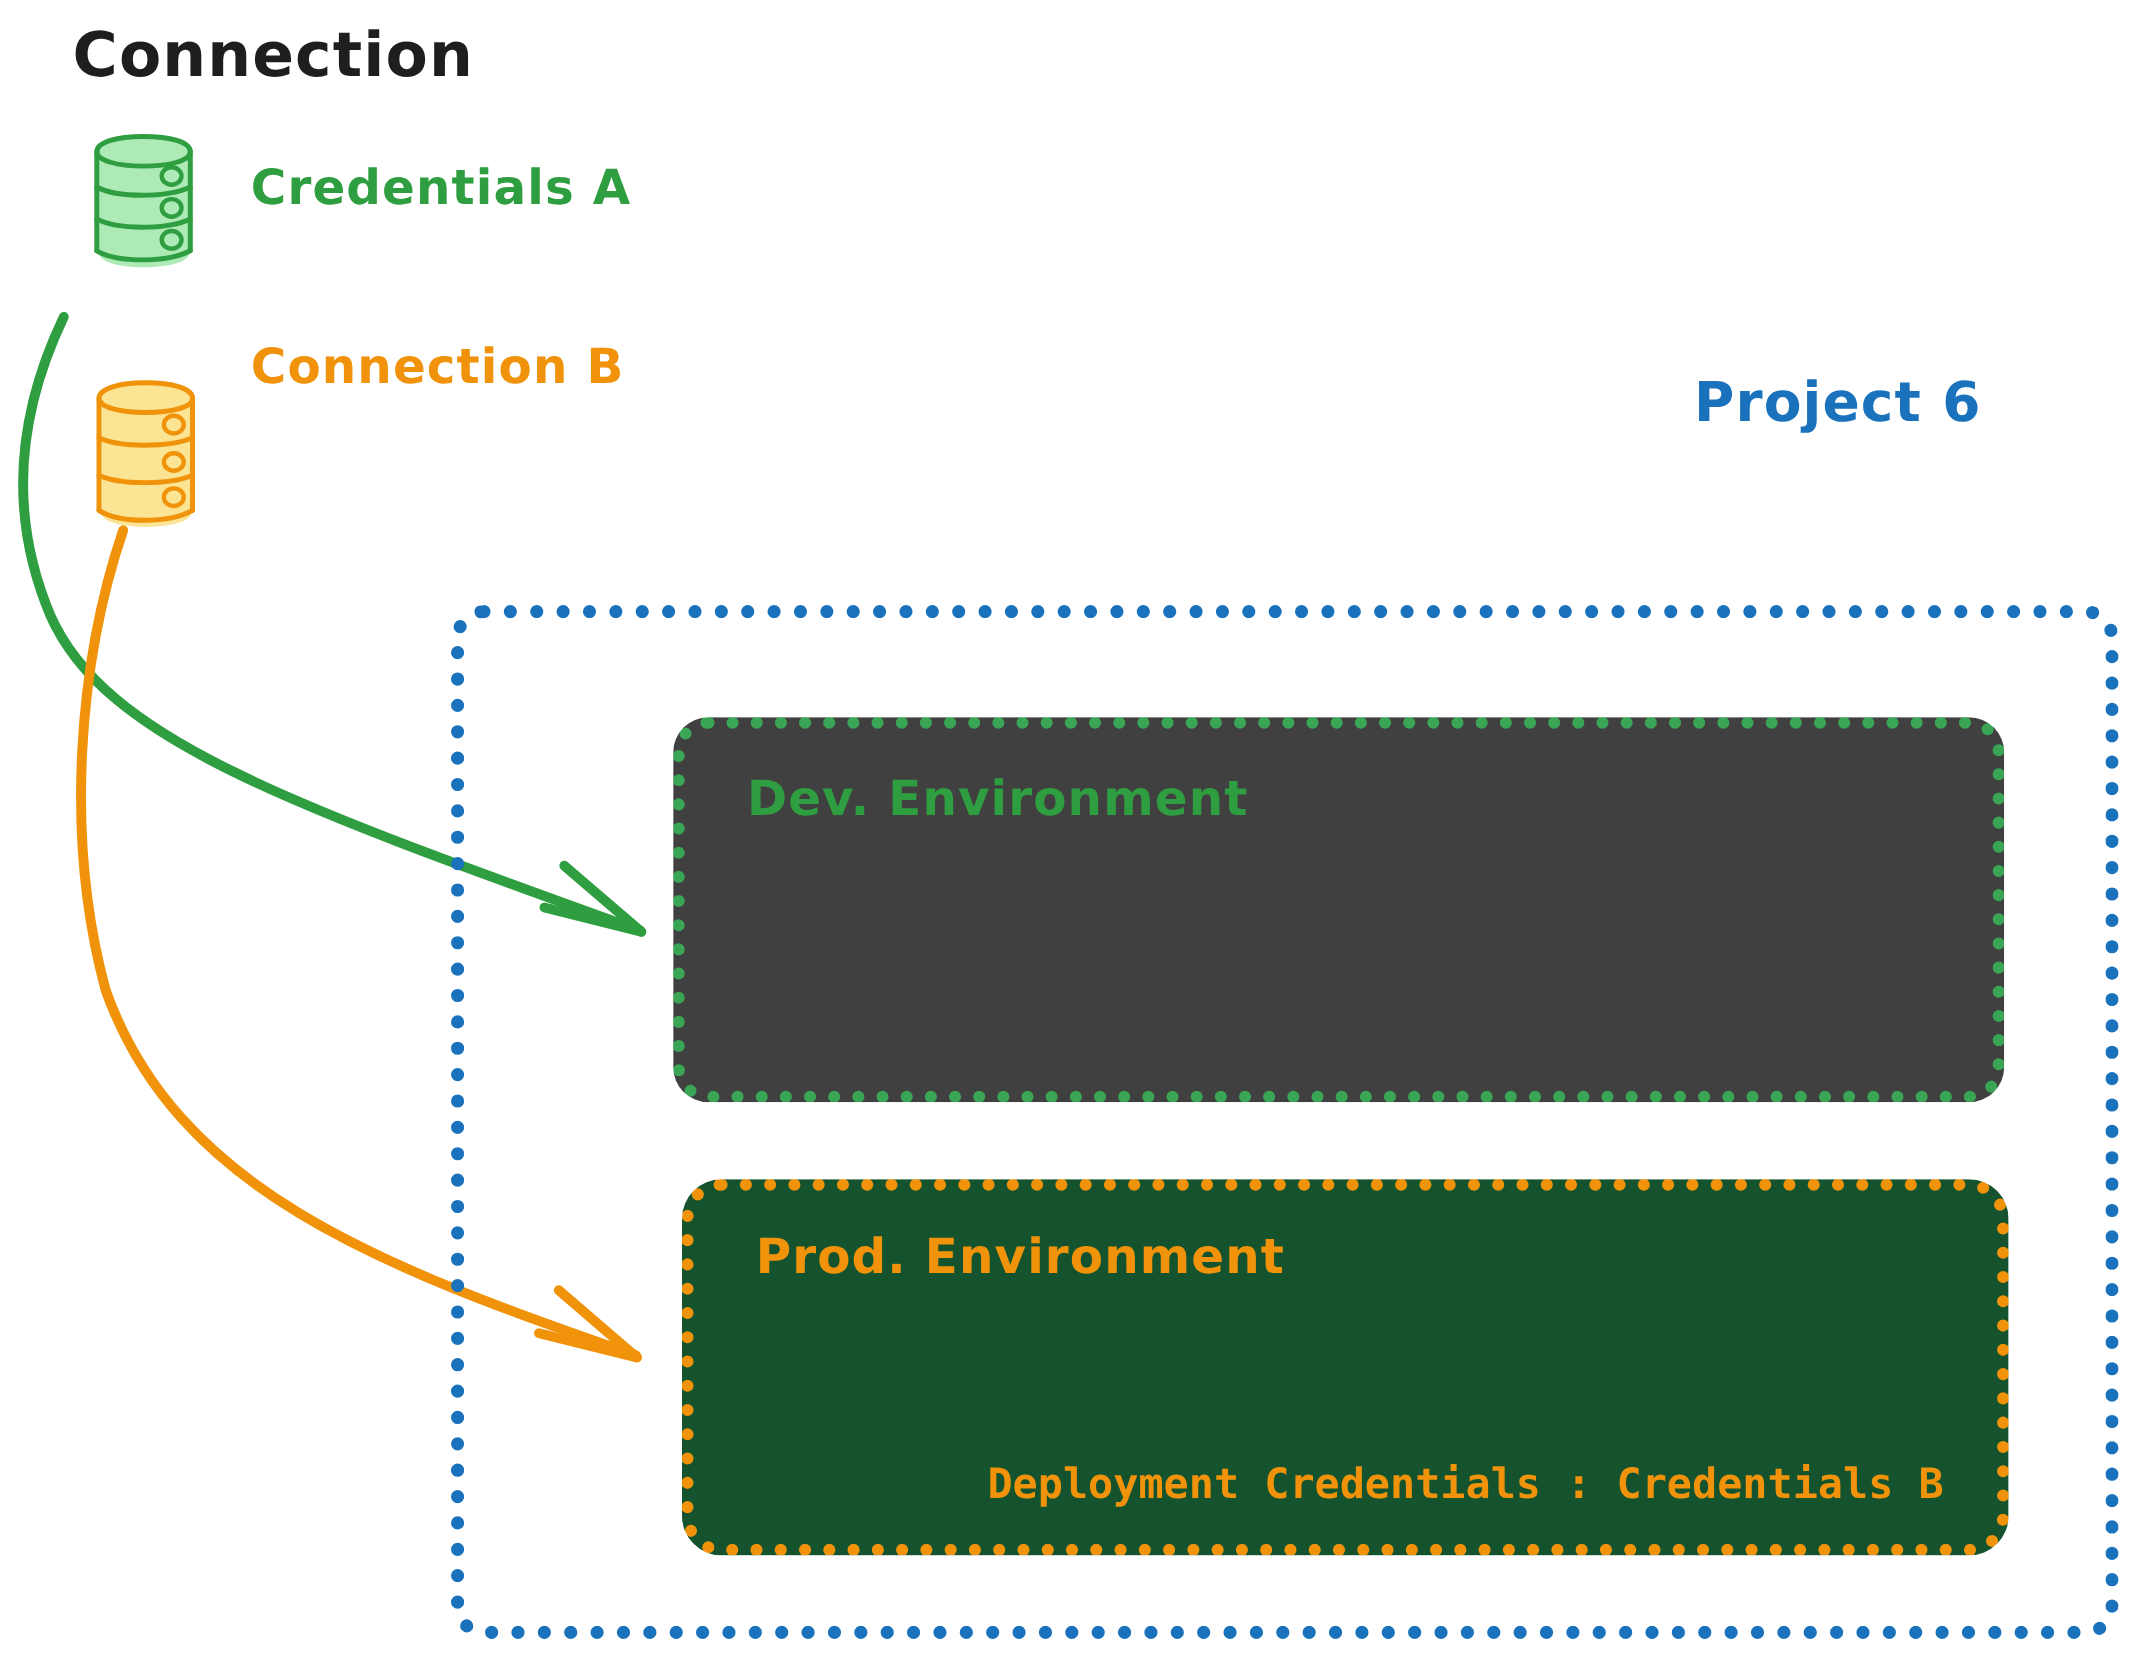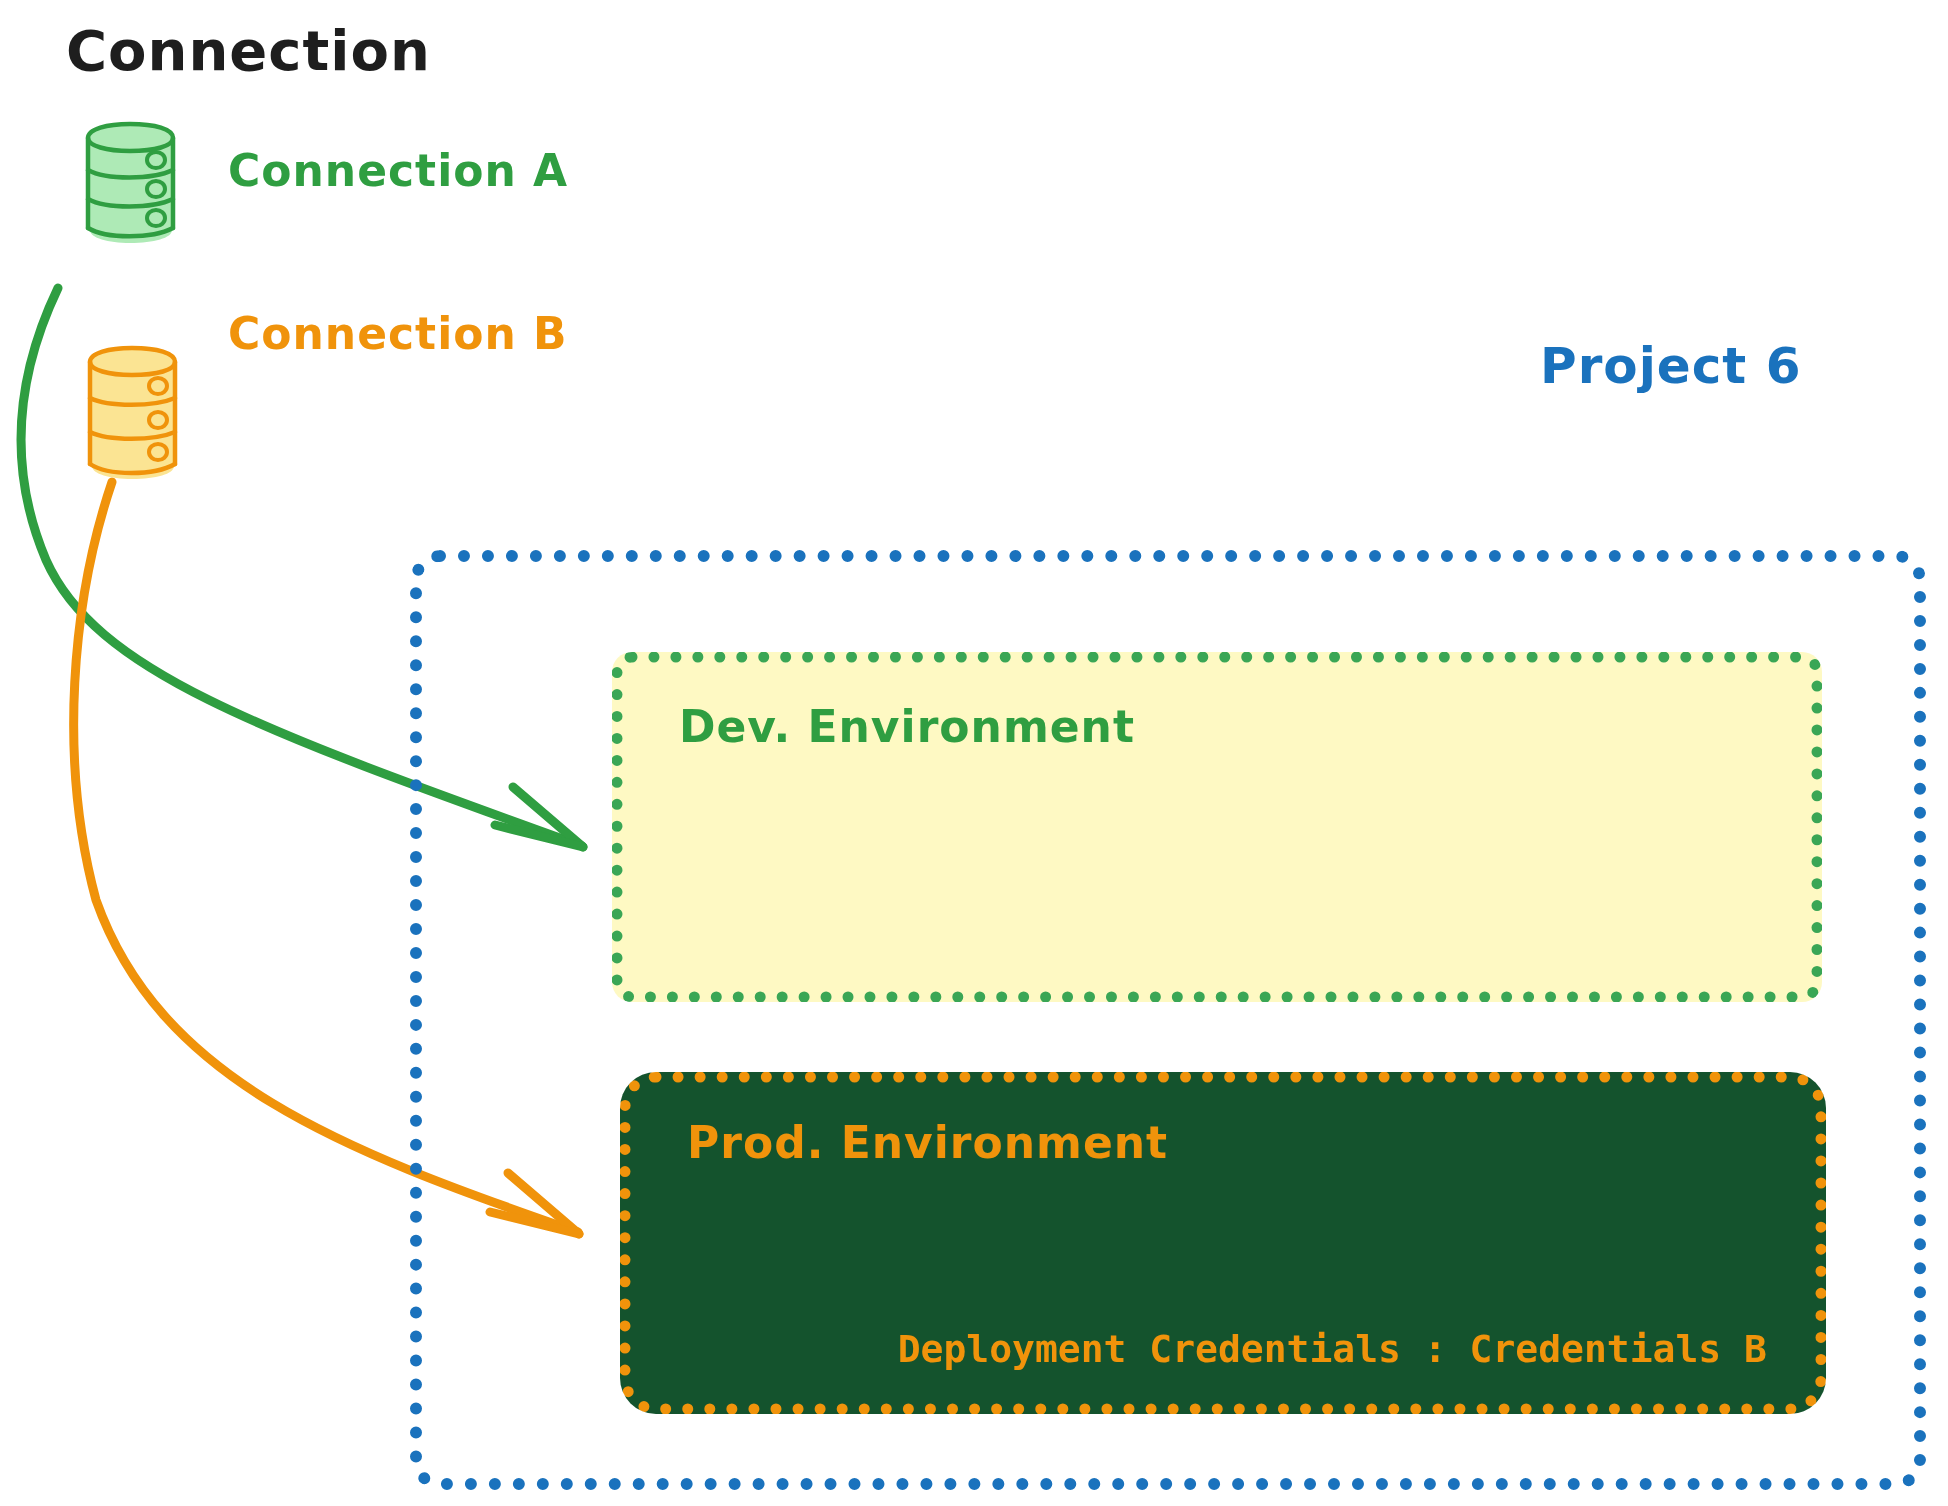--- a/index.html
+++ b/index.html
@@ -75,22 +75,22 @@
     border: 12px dotted #1a72bd;
     border-radius: 30px;
     background: transparent;
   }
   #dev-box {
     left: 612px;
     top: 652px;
     width: 1210px;
     height: 350px;
     border: 11px dotted #3aa655;
-    border-radius: 20px;
-    background: #fef9c3;
+    border-radius: 32px;
+    background: #404040;
   }
   #prod-box {
     left: 620px;
     top: 1072px;
     width: 1206px;
     height: 342px;
     border: 11px dotted #f0930b;
     border-radius: 36px;
     background: #14532d;
   }
@@ -156,21 +156,21 @@
              C 95 28 77 33 52 33 C 29 33 10 28 10 20 Z" fill="none" stroke="#2f9e41" stroke-width="4.5" stroke-linecap="round"></path>
     <path d="M 10 20 L 10 110" fill="none" stroke="#2f9e41" stroke-width="4.5" stroke-linecap="round"></path>
     <path d="M 95 20 L 95 110" fill="none" stroke="#2f9e41" stroke-width="4.5" stroke-linecap="round"></path>
     <path d="M 10 52 C 28 62 74 62 95 52" fill="none" stroke="#2f9e41" stroke-width="4.5" stroke-linecap="round"></path>
     <path d="M 10 81 C 28 91 74 91 95 81" fill="none" stroke="#2f9e41" stroke-width="4.5" stroke-linecap="round"></path>
     <path d="M 10 110 C 28 121 74 121 95 110" fill="none" stroke="#2f9e41" stroke-width="4.5" stroke-linecap="round"></path>
     <ellipse cx="78" cy="42" rx="9" ry="8" fill="none" stroke="#2f9e41" stroke-width="4"></ellipse>
     <ellipse cx="78" cy="71" rx="9" ry="8" fill="none" stroke="#2f9e41" stroke-width="4"></ellipse>
     <ellipse cx="78" cy="100" rx="9" ry="8" fill="none" stroke="#2f9e41" stroke-width="4"></ellipse>
   </svg>
-  <div id="conn-a-label" class="hand">Connection A</div>
+  <div id="conn-a-label" class="hand">Credentials A</div>
 
   <svg id="db-b" class="db-icon" viewBox="0 0 130 145" xmlns="http://www.w3.org/2000/svg">
     <path d="M 12 20 C 12 11 30 6 52 6 C 76 6 94 11 94 20
              L 94 126 C 94 134 76 139 52 139 C 30 139 12 134 12 126 Z" fill="#fbe493" stroke="none"></path>
     <path d="M 10 22 C 10 13 29 8 52 8 C 77 8 95 13 95 22
              C 95 30 77 35 52 35 C 29 35 10 30 10 22 Z" fill="none" stroke="#f0930b" stroke-width="4.5" stroke-linecap="round"></path>
     <path d="M 10 22 L 10 124" fill="none" stroke="#f0930b" stroke-width="4.5" stroke-linecap="round"></path>
     <path d="M 95 22 L 95 124" fill="none" stroke="#f0930b" stroke-width="4.5" stroke-linecap="round"></path>
     <path d="M 10 58 C 28 67 74 67 95 58" fill="none" stroke="#f0930b" stroke-width="4.5" stroke-linecap="round"></path>
     <path d="M 10 92 C 28 101 74 101 95 92" fill="none" stroke="#f0930b" stroke-width="4.5" stroke-linecap="round"></path>

